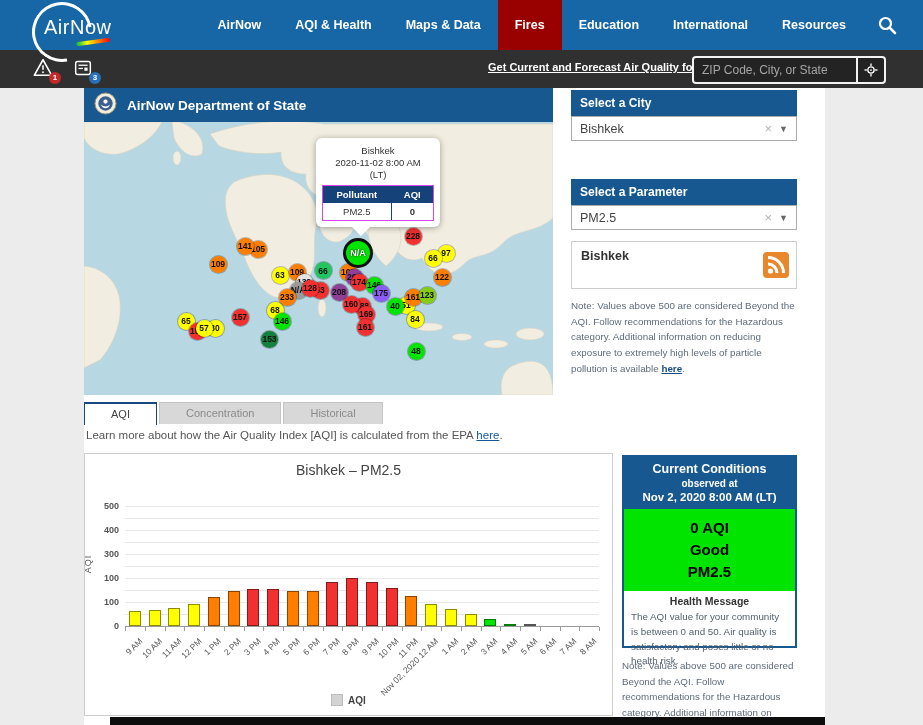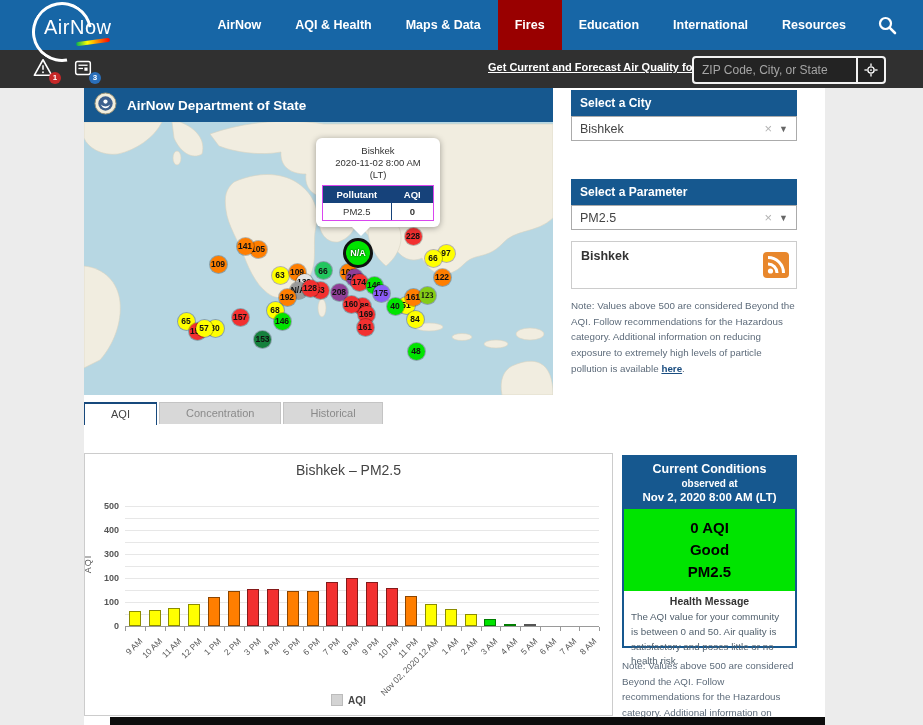--- a/index.html
+++ b/index.html
@@ -197,50 +197,50 @@
       <div id="markers-layer" style="position:absolute;left:0;top:0;width:469px;height:273px;">
           <div class="marker" style="background: rgb(255, 126, 0); left: 165.5px; top: 118.5px;">105</div>
           <div class="marker" style="background: rgb(255, 126, 0); left: 152.5px; top: 115.5px;">141</div>
           <div class="marker" style="background: rgb(255, 126, 0); left: 125.5px; top: 133.5px;">109</div>
           <div class="marker" style="background: rgb(255, 255, 0); left: 187.5px; top: 144.5px;">63</div>
           <div class="marker" style="background: rgb(255, 126, 0); left: 204.5px; top: 141.5px;">109</div>
           <div class="marker" style="background: rgb(228, 228, 228); left: 211.5px; top: 151.5px;">130</div>
           <div class="marker" style="background: rgb(154, 154, 154); left: 205.5px; top: 159.5px;">N/A</div>
           <div class="marker" style="background: rgb(242, 48, 48); left: 227.5px; top: 159.5px;">53</div>
           <div class="marker" style="background: rgb(242, 48, 48); left: 217.5px; top: 157.5px;">128</div>
-          <div class="marker" style="background: rgb(255, 126, 0); left: 194.5px; top: 166.5px;">192</div>
+          <div class="marker" style="background: rgb(255, 126, 0); left: 194.5px; top: 166.5px;">233</div>
           <div class="marker" style="background: rgb(255, 255, 0); left: 182.5px; top: 179.5px;">68</div>
           <div class="marker" style="background: rgb(0, 228, 0); left: 189.5px; top: 190.5px;">146</div>
           <div class="marker" style="background: rgb(255, 255, 0); left: 93.5px; top: 190.5px;">65</div>
           <div class="marker" style="background: rgb(242, 48, 48); left: 104.5px; top: 184.5px; margin-top: 16px;">154</div>
           <div class="marker" style="background: rgb(255, 255, 0); left: 122.5px; top: 197.5px;">30</div>
           <div class="marker" style="background: rgb(255, 255, 0); left: 111.5px; top: 197.5px;">57</div>
           <div class="marker" style="background: rgb(242, 48, 48); left: 147.5px; top: 186.5px;">157</div>
-          <div class="marker" style="background: #15803d; left: 170px; top: 208.5px;">153</div>
+          <div class="marker" style="background: #15803d; left: 177px; top: 208.5px;">153</div>
           <div class="marker" style="background: #22c55e; left: 230.5px; top: 140px;">66</div>
           <div class="marker" style="background: rgb(255, 126, 0); left: 255.5px; top: 141.5px;">109</div>
           <div class="marker" style="background: rgb(143, 63, 151); left: 261.5px; top: 146.5px;">263</div>
           <div class="marker" style="background: rgb(242, 48, 48); left: 266.5px; top: 151.5px;">174</div>
           <div class="marker" style="background: rgb(143, 63, 151); left: 246.5px; top: 161.5px;">208</div>
           <div class="marker" style="background: rgb(0, 228, 0); left: 281.5px; top: 154.5px;">146</div>
           <div class="marker" style="background: #8b5cf6; left: 288.5px; top: 162.5px;">175</div>
           <div class="marker" style="background: rgb(242, 48, 48); left: 269.5px; top: 175.5px;">188</div>
           <div class="marker" style="background: rgb(242, 48, 48); left: 258.5px; top: 173.5px;">160</div>
           <div class="marker" style="background: rgb(242, 48, 48); left: 273.5px; top: 183.5px;">169</div>
           <div class="marker" style="background: rgb(242, 48, 48); left: 272.5px; top: 196.5px;">161</div>
           <div class="marker" style="background: rgb(255, 255, 0); left: 313.5px; top: 174.5px;">51</div>
           <div class="marker" style="background: rgb(0, 228, 0); left: 302.5px; top: 175.5px;">40</div>
           <div class="marker" style="background: rgb(255, 255, 0); left: 322.5px; top: 188.5px;">84</div>
           <div class="marker" style="background: rgb(0, 228, 0); left: 323.5px; top: 220.5px;">48</div>
           <div class="marker" style="background: rgb(242, 48, 48); left: 320.5px; top: 105.5px;">228</div>
           <div class="marker" style="background: rgb(255, 255, 0); left: 353.5px; top: 122.5px;">97</div>
           <div class="marker" style="background: rgb(255, 255, 0); left: 340.5px; top: 127.5px;">66</div>
           <div class="marker" style="background: rgb(255, 126, 0); left: 349.5px; top: 146.5px;">122</div>
           <div class="marker" style="background: rgb(255, 126, 0); left: 320.5px; top: 166.5px;">161</div>
-          <div class="marker" style="background: #84cc16; left: 334.5px; top: 164.5px; font-family: Liberation Serif, serif;">123</div>
+          <div class="marker" style="background: #84cc16; left: 334.5px; top: 164.5px;">123</div>
           <div class="marker selected" style="background: rgb(0, 228, 0); left: 259px; top: 116px;">N/A</div>
         </div>
 
       <div id="tooltip">
         <div class="tip-line">Bishkek</div>
         <div class="tip-line">2020-11-02 8:00 AM</div>
         <div class="tip-line">(LT)</div>
         <div id="tip-table">
           <div class="row">
             <div class="hcell c1">Pollutant</div>
@@ -281,20 +281,23 @@
       <div class="note" style="margin-top:9px;">
         <span>Note: Values above 500 are considered Beyond the AQI. Follow recommendations for the Hazardous category. Additional information on reducing exposure to extremely high levels of particle pollution is available </span><a>here</a>.
       </div>
     </div>
 
     <div id="tabs" class="abs">
         <div class="tab active">AQI</div>
         <div class="tab">Concentration</div>
         <div class="tab">Historical</div>
       </div>
+    <div id="learn-more" class="abs">
+      <span>Learn more about how the Air Quality Index [AQI] is calculated from the EPA </span><a>here</a><span>.</span>
+    </div>
 
     <div id="chartbox" class="abs">
       <div id="chart-title">Bishkek – PM2.5</div>
       <div id="ylabel">AQI</div>
       <div id="plot" style="position:absolute;left:0;top:0;width:529px;height:263px;">
           <div class="gridline" style="left: 40px; width: 474px; top: 160px;"></div>
           <div class="gridline" style="left: 40px; width: 474px; top: 148px;"></div>
           <div class="gridline" style="left: 40px; width: 474px; top: 136px;"></div>
           <div class="gridline" style="left: 40px; width: 474px; top: 124px;"></div>
           <div class="gridline" style="left: 40px; width: 474px; top: 112px;"></div>

